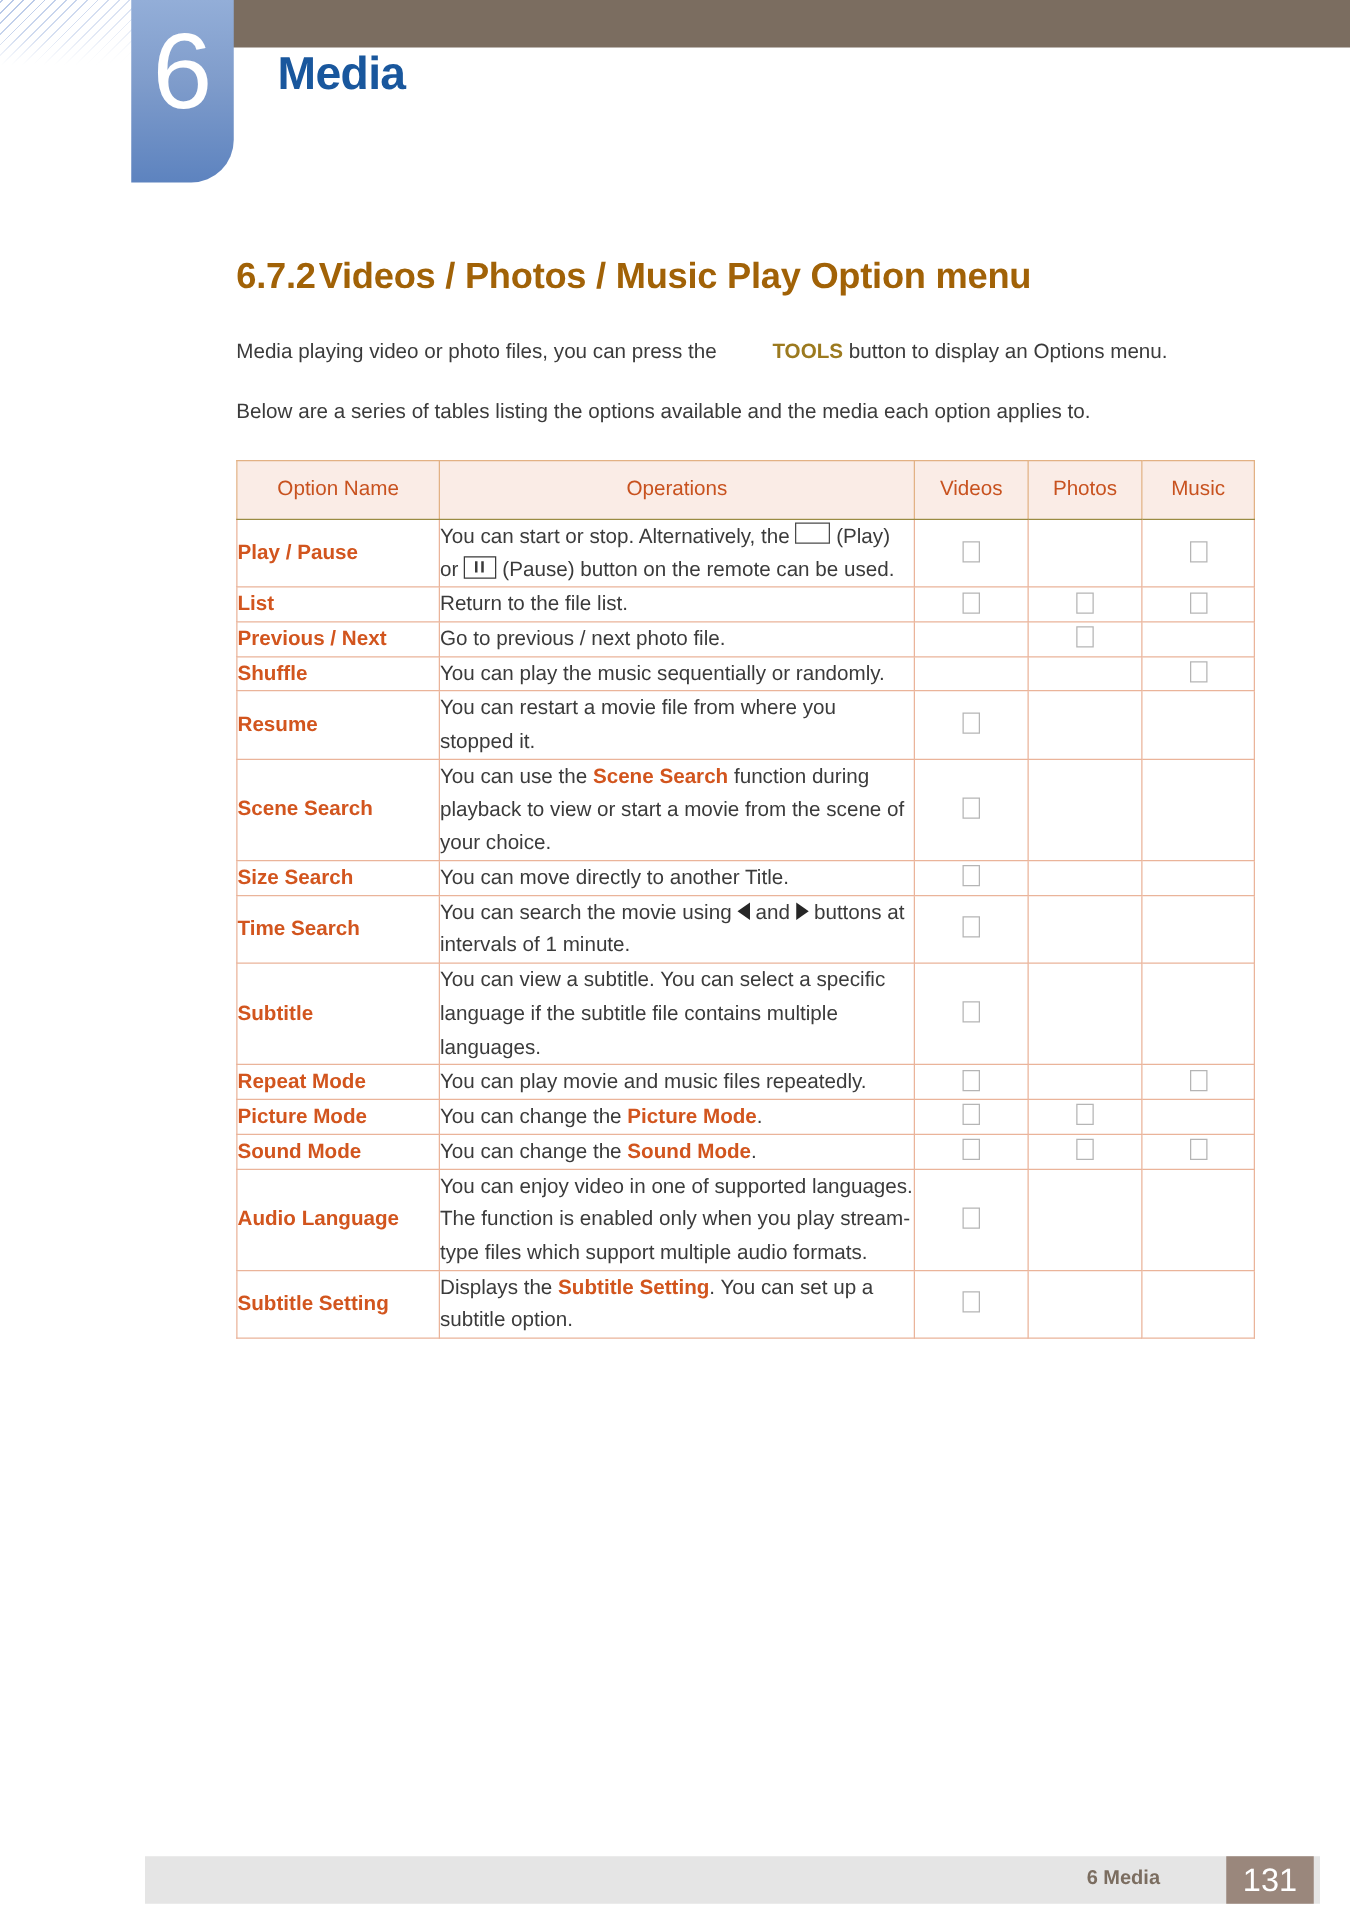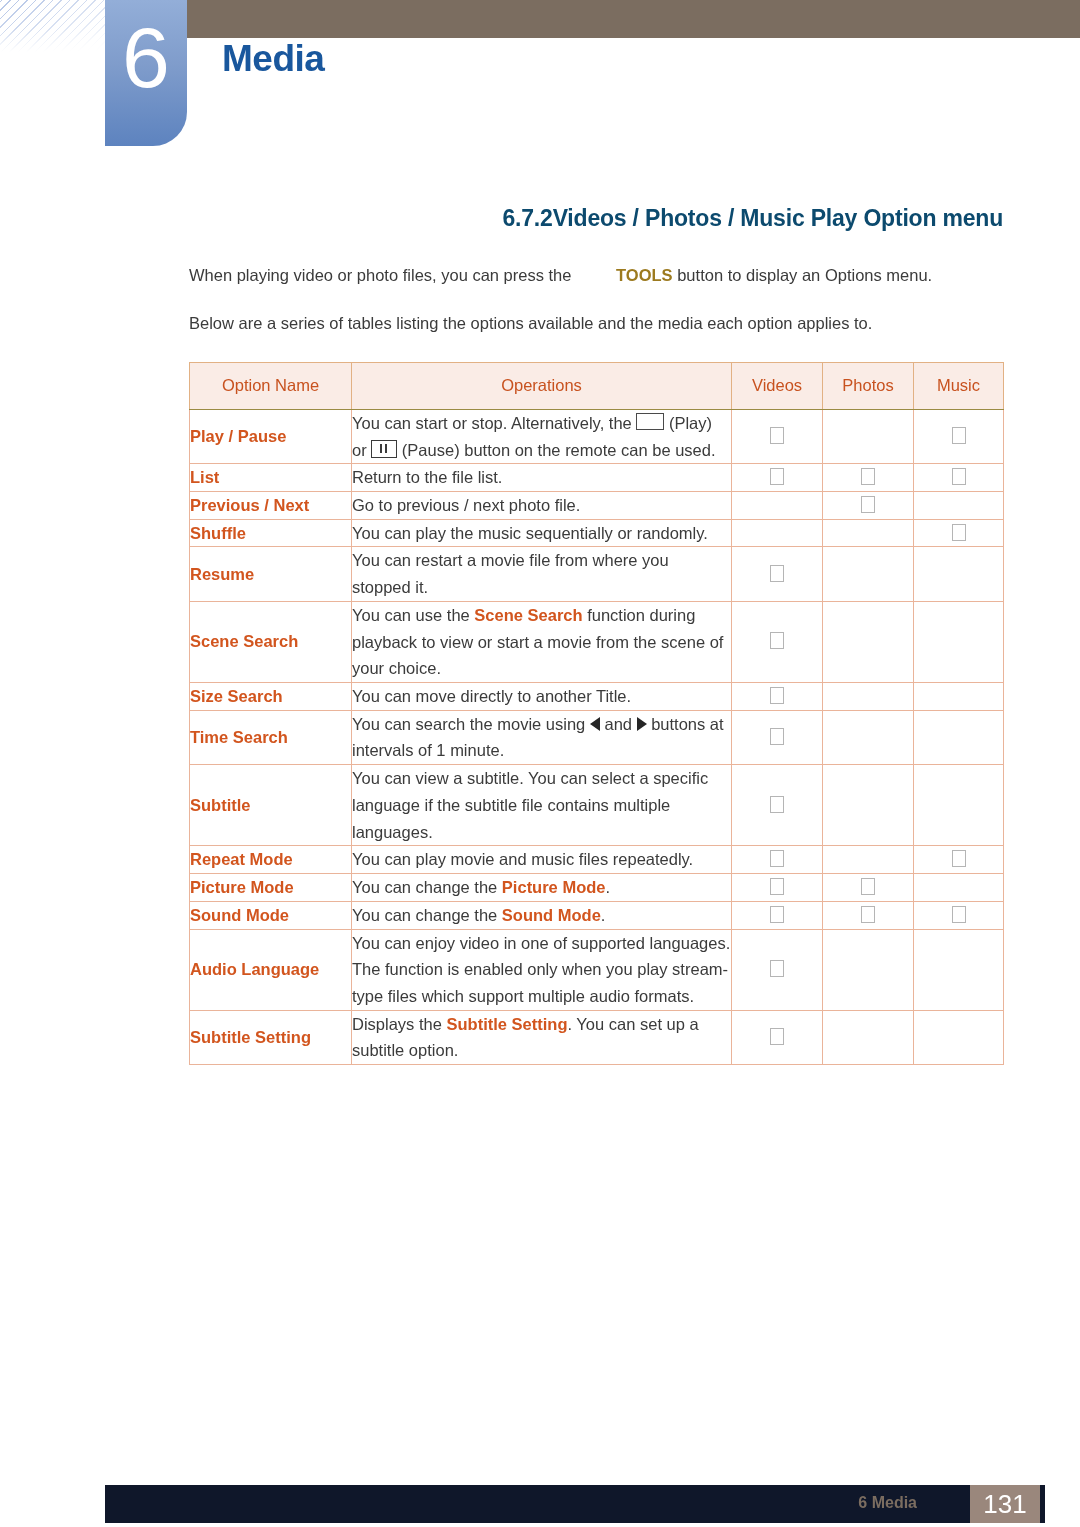--- a/index.html
+++ b/index.html
@@ -80,26 +80,25 @@
   }
 
   
   .content {
     position: absolute;
     left: 189px;
     top: 205px;
     width: 814px;
   }
   .section-heading {
-    font-size: 23px;
-    color: #0c4a6e;
+    font-size: 29px;
+    color: #a16207;
     font-weight: bold;
     margin: 0 0 32px 0;
     letter-spacing: -0.2px;
-    text-align: right;
   }
   .section-heading .num {
     display: inline-block;
     min-width: 66px;
   }
   .intro-para {
     font-size: 16.5px;
     color: #3b3b3b;
     margin: 0 0 24px 0;
     line-height: 1.45;
@@ -206,25 +205,25 @@
   
   col.w-name { width: 162px; }
   col.w-ops  { width: 380px; }
   col.w-vid  { width: 91px; }
   col.w-pho  { width: 91px; }
   col.w-mus  { width: 90px; }
 
   
   .footer-bar {
     position: absolute;
-    left: 105px;
+    left: 116px;
     top: 1485px;
     width: 940px;
     height: 38px;
-    background: #0f172a;
+    background: #e5e5e5;
   }
   .footer-label {
     position: absolute;
     right: 128px;
     top: 9px;
     font-size: 16px;
     color: #7b6d60;
     font-weight: bold;
   }
   .footer-page {
@@ -253,21 +252,21 @@
 </div>
 <div class="chapter-title">Media</div>
 
 <div class="content">
 
   <h2 class="section-heading">
     <span class="num">6.7.2</span><span>Videos / Photos / Music Play Option menu</span>
   </h2>
 
   <p class="intro-para">
-    <span>When playing video or photo files, you can press the </span><span class="tools">TOOLS</span><span> button to display an Options menu.</span>
+    <span>Media playing video or photo files, you can press the </span><span class="tools">TOOLS</span><span> button to display an Options menu.</span>
   </p>
 
   <p class="intro-para">Below are a series of tables listing the options available and the media each option applies to.</p>
 
   <table class="opt-table">
     <colgroup>
       <col class="w-name">
         <col class="w-ops">
         <col class="w-vid">
         <col class="w-pho">

